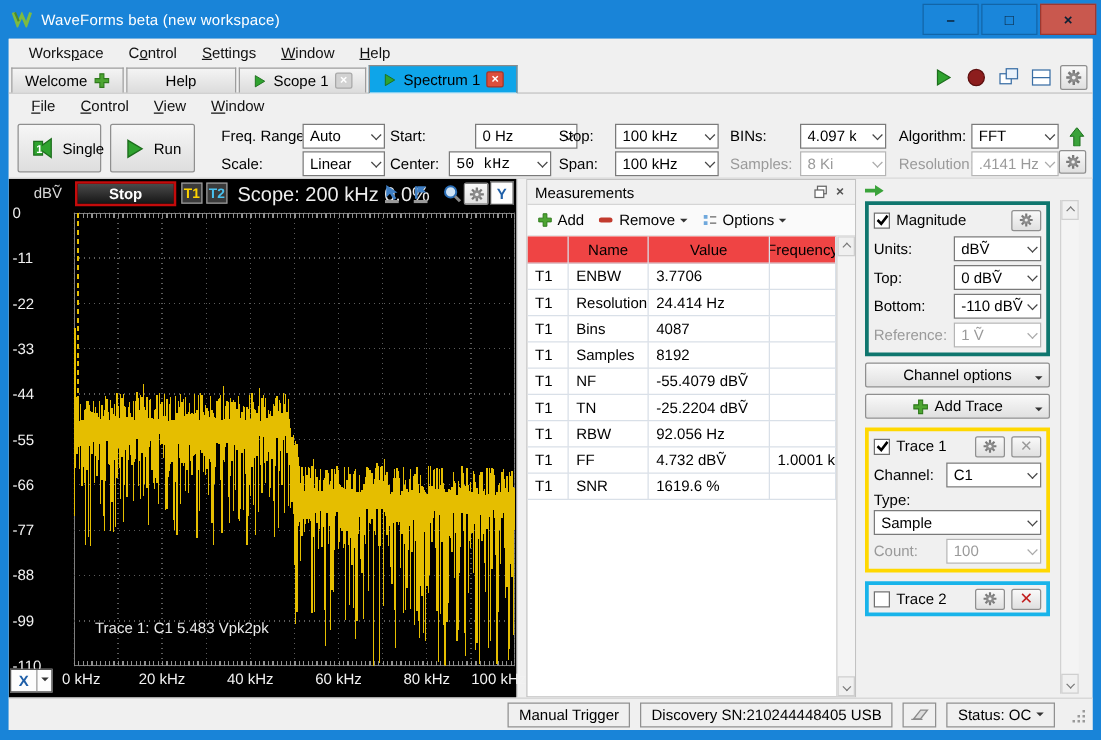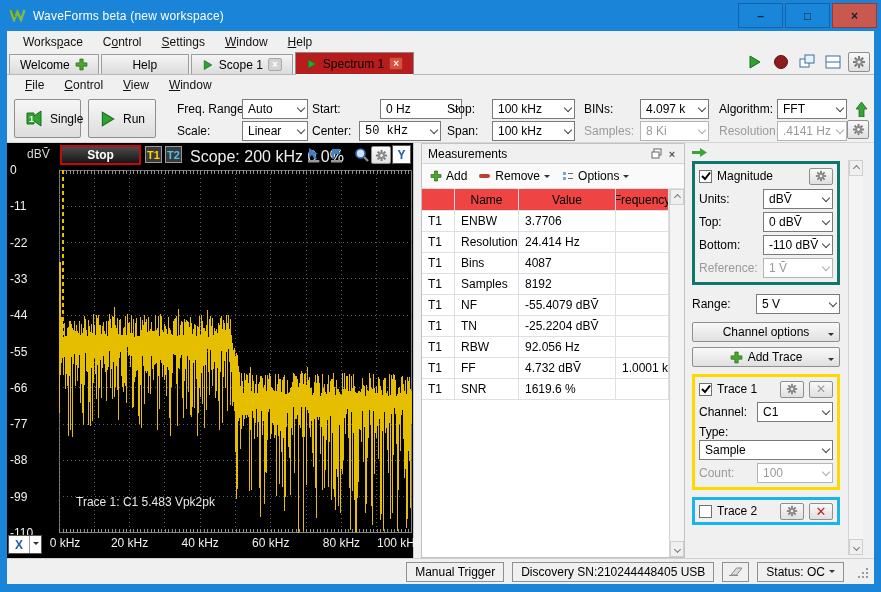--- a/index.html
+++ b/index.html
@@ -16,21 +16,21 @@
   
   .body { position:absolute; left:7px; right:7px; top:31px; bottom:8px; background:#f0f0f0; display:flex; flex-direction:column; }
   
   .menubar { height:21px; display:flex; align-items:center; padding-left:6px; font-size:12px; background:#f0f0f0; }
   .menu-item { padding:2px 10px; color:#111; }
   .instbar { height:20px; display:flex; align-items:center; padding-left:8px; font-size:12px; background:#f0f0f0;}
   
   .tabbar { height:23px; display:flex; align-items:flex-end; background:#f0f0f0; border-bottom:1px solid #b9b9b9; padding-left:2px; }
   .tab { height:20px; display:flex; align-items:center; gap:5px; padding:0 10px; font-size:12px;
          background:linear-gradient(#f4f4f4,#dcdcdc); border:1px solid #9d9d9d; border-bottom:none; margin-right:2px; min-width:88px; justify-content:center;}
-  .tab.selected { height:23px; background:#b91c1c; border-color:#8a8a8a; margin-bottom:-1px; border-bottom:1px solid #fafafa; min-width:104px;}
+  .tab.selected { height:23px; background:#0ea5e9; border-color:#8a8a8a; margin-bottom:-1px; border-bottom:1px solid #fafafa; min-width:104px;}
   .tab-close { width:14px; height:13px; border-radius:2px; display:flex; align-items:center; justify-content:center;
                font-size:10px; font-weight:bold; color:#fff; line-height:1;}
   .tab-close.red { background:#dd4f3c; border:1px solid #a93425; }
   .tab-close.gray { background:#d2d2d2; border:1px solid #a8a8a8; }
   .tab-icons { margin-left:auto; display:flex; align-items:center; gap:4px; margin-right:4px; margin-bottom:2px;}
   .flat-icon { width:22px; height:20px; display:flex; align-items:center; justify-content:center; }
   .btn3d { background:linear-gradient(#f9f9f9,#e0e0e0); border:1px solid #8f8f8f; border-radius:2px; display:flex; align-items:center; justify-content:center;}
   
   .toolbar { position:relative; height:48px; background:#f0f0f0; border-bottom:1px solid #d7d7d7; }
   .bigbtn { position:absolute; top:4px; height:39px; display:flex; align-items:center; gap:6px; padding:0 10px; font-size:12px;
@@ -938,27 +938,20 @@
           </div>
           <div class="frow" style="margin-bottom:1px;">
             <span class="lbl dis">Reference:</span>
             <span class="wide-combo dis" style="color:#9a9a9a; border-color:#b5b5b5;">
                 <span class="cv">1 Ṽ</span>
                 <span class="chev" style="border-color:#aaa;"></span>
               </span>
           </div>
         </div>
 
-        <div class="range-row">
-          <span class="lbl">Range:</span>
-          <span class="wide-combo">
-              <span class="cv">5 V</span>
-              <span class="chev"></span>
-            </span>
-        </div>
 
         <div class="rowbtn">
           <span>Channel options</span>
           <span class="tri-down"></span>
         </div>
 
         <div class="rowbtn">
           <span class="svgflex">
               <svg width="13" height="13" viewBox="0 0 12 12">
                 <path d="M4.5 1 h3 v3.5 H11 v3 H7.5 V11 h-3 V7.5 H1 v-3 h3.5 z" fill="#4da532" stroke="#2f7a1c" stroke-width="0.8"></path>

